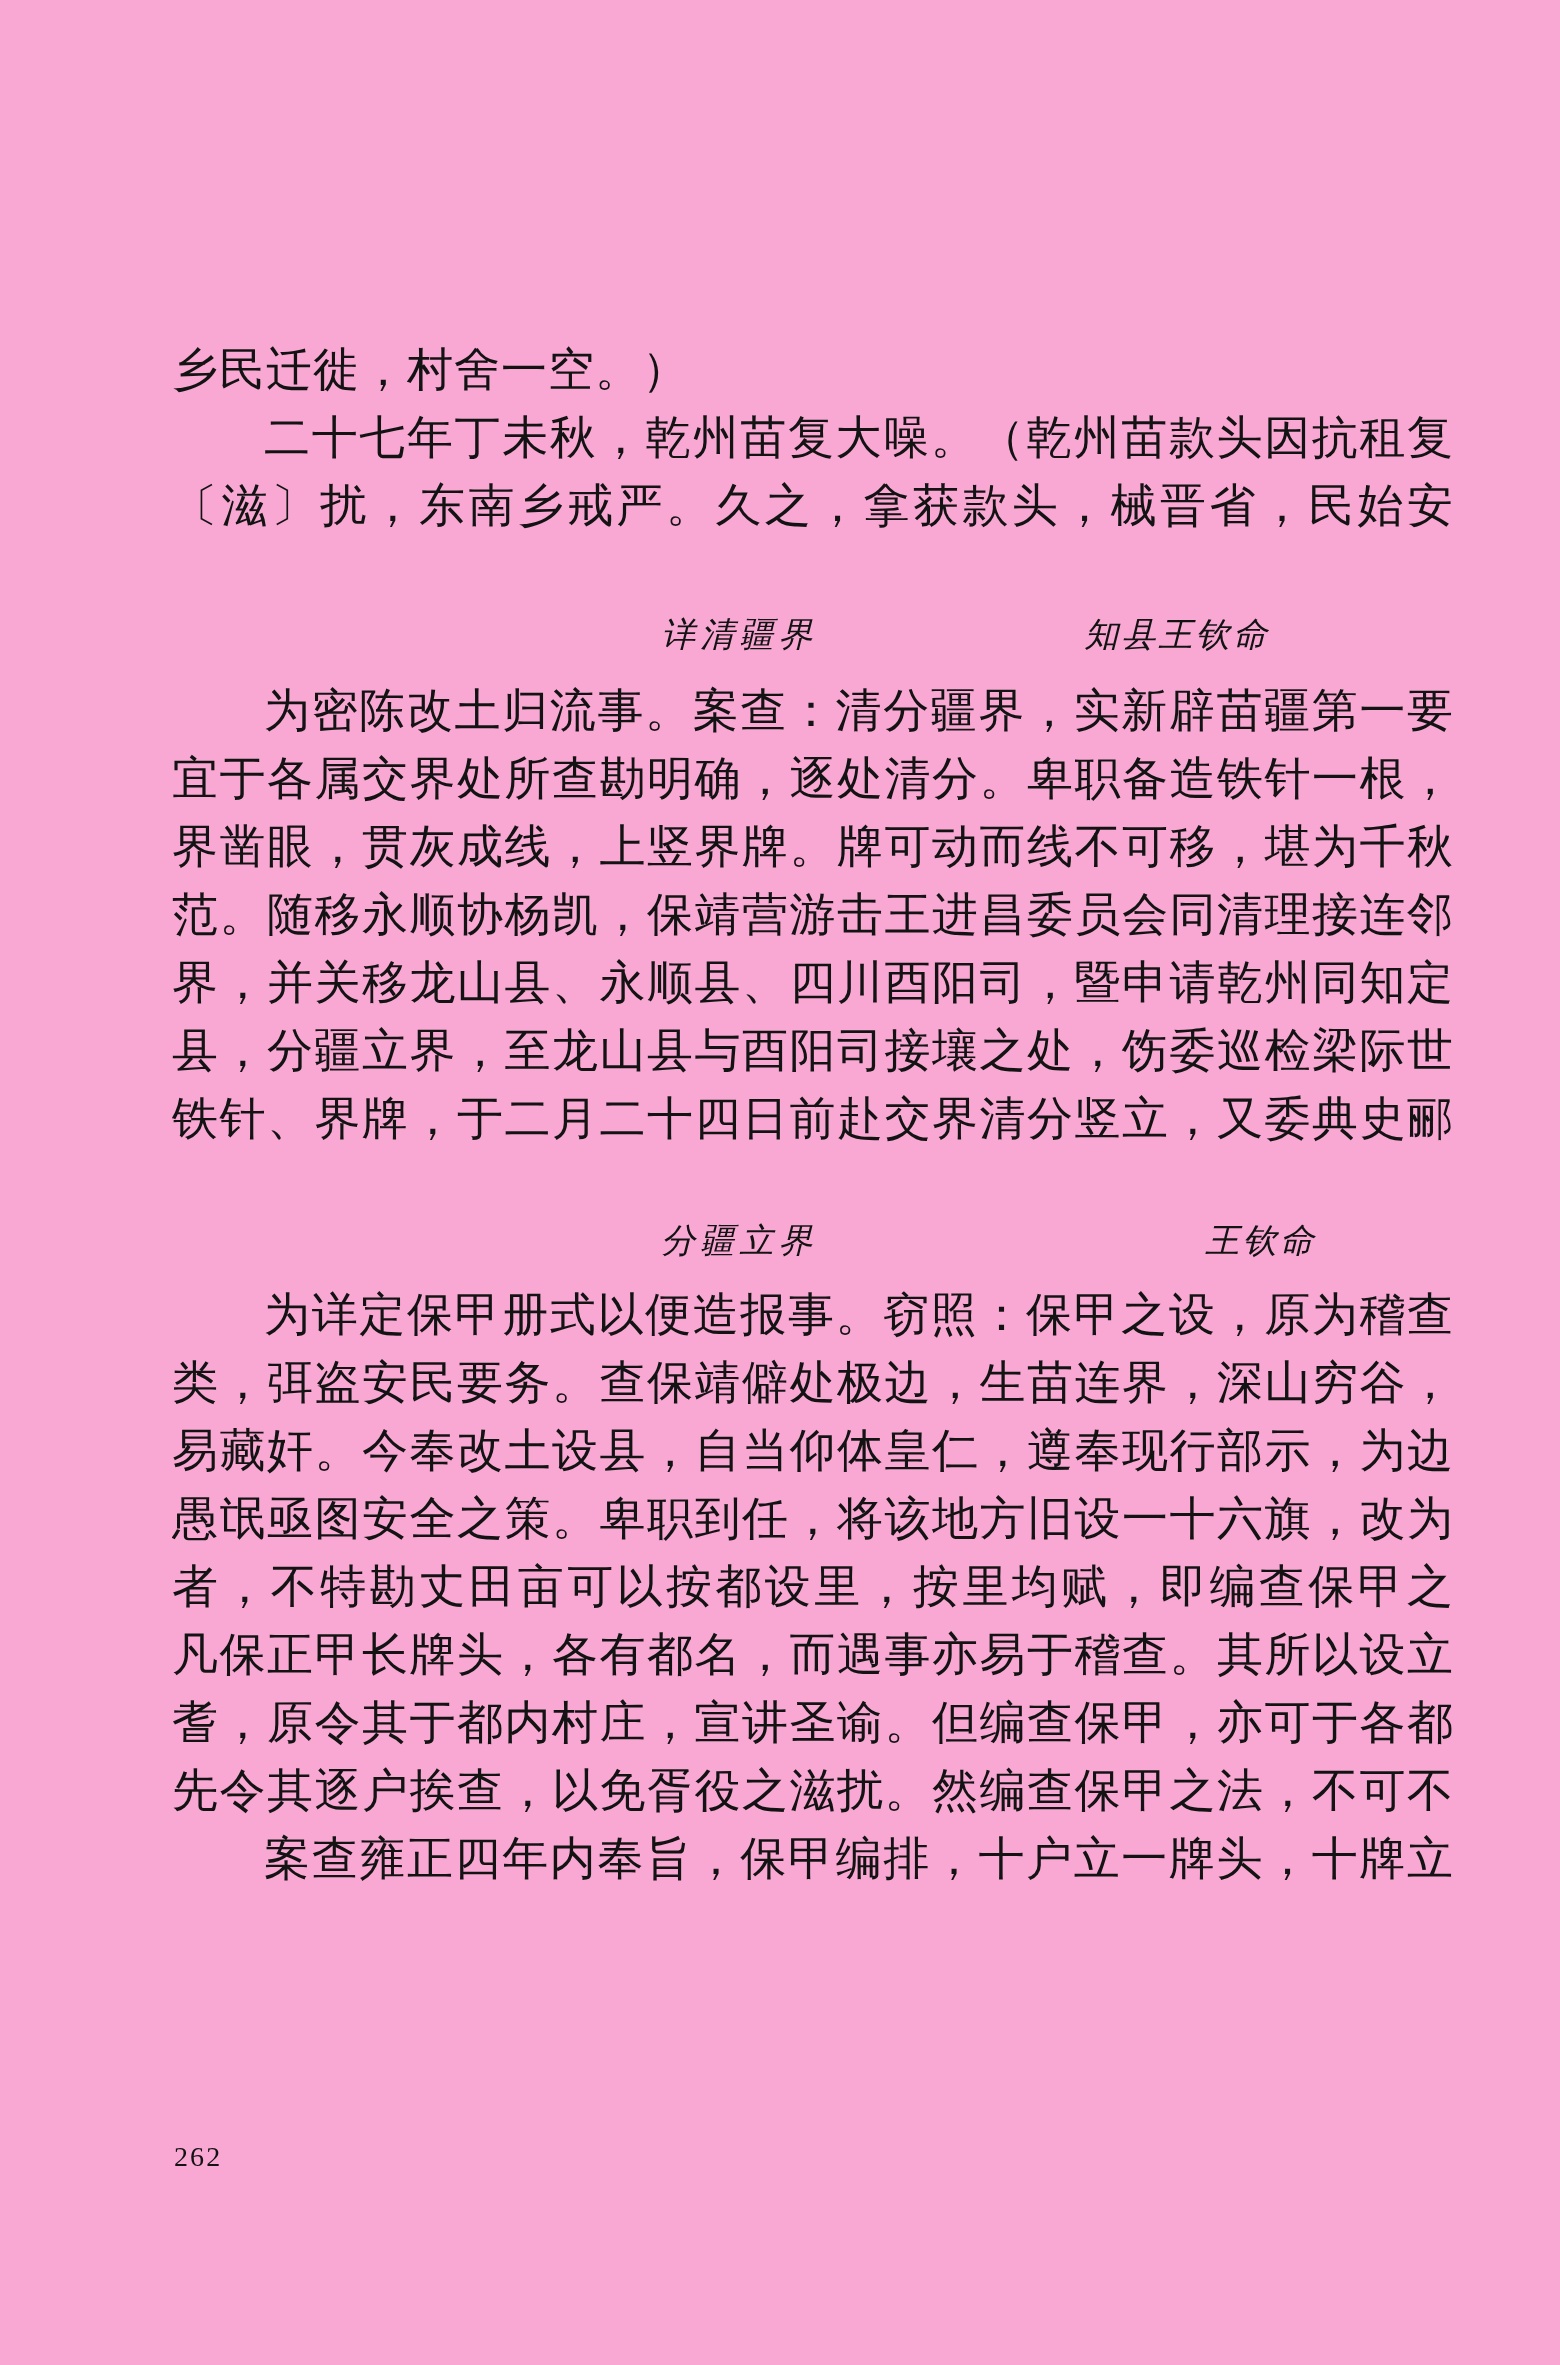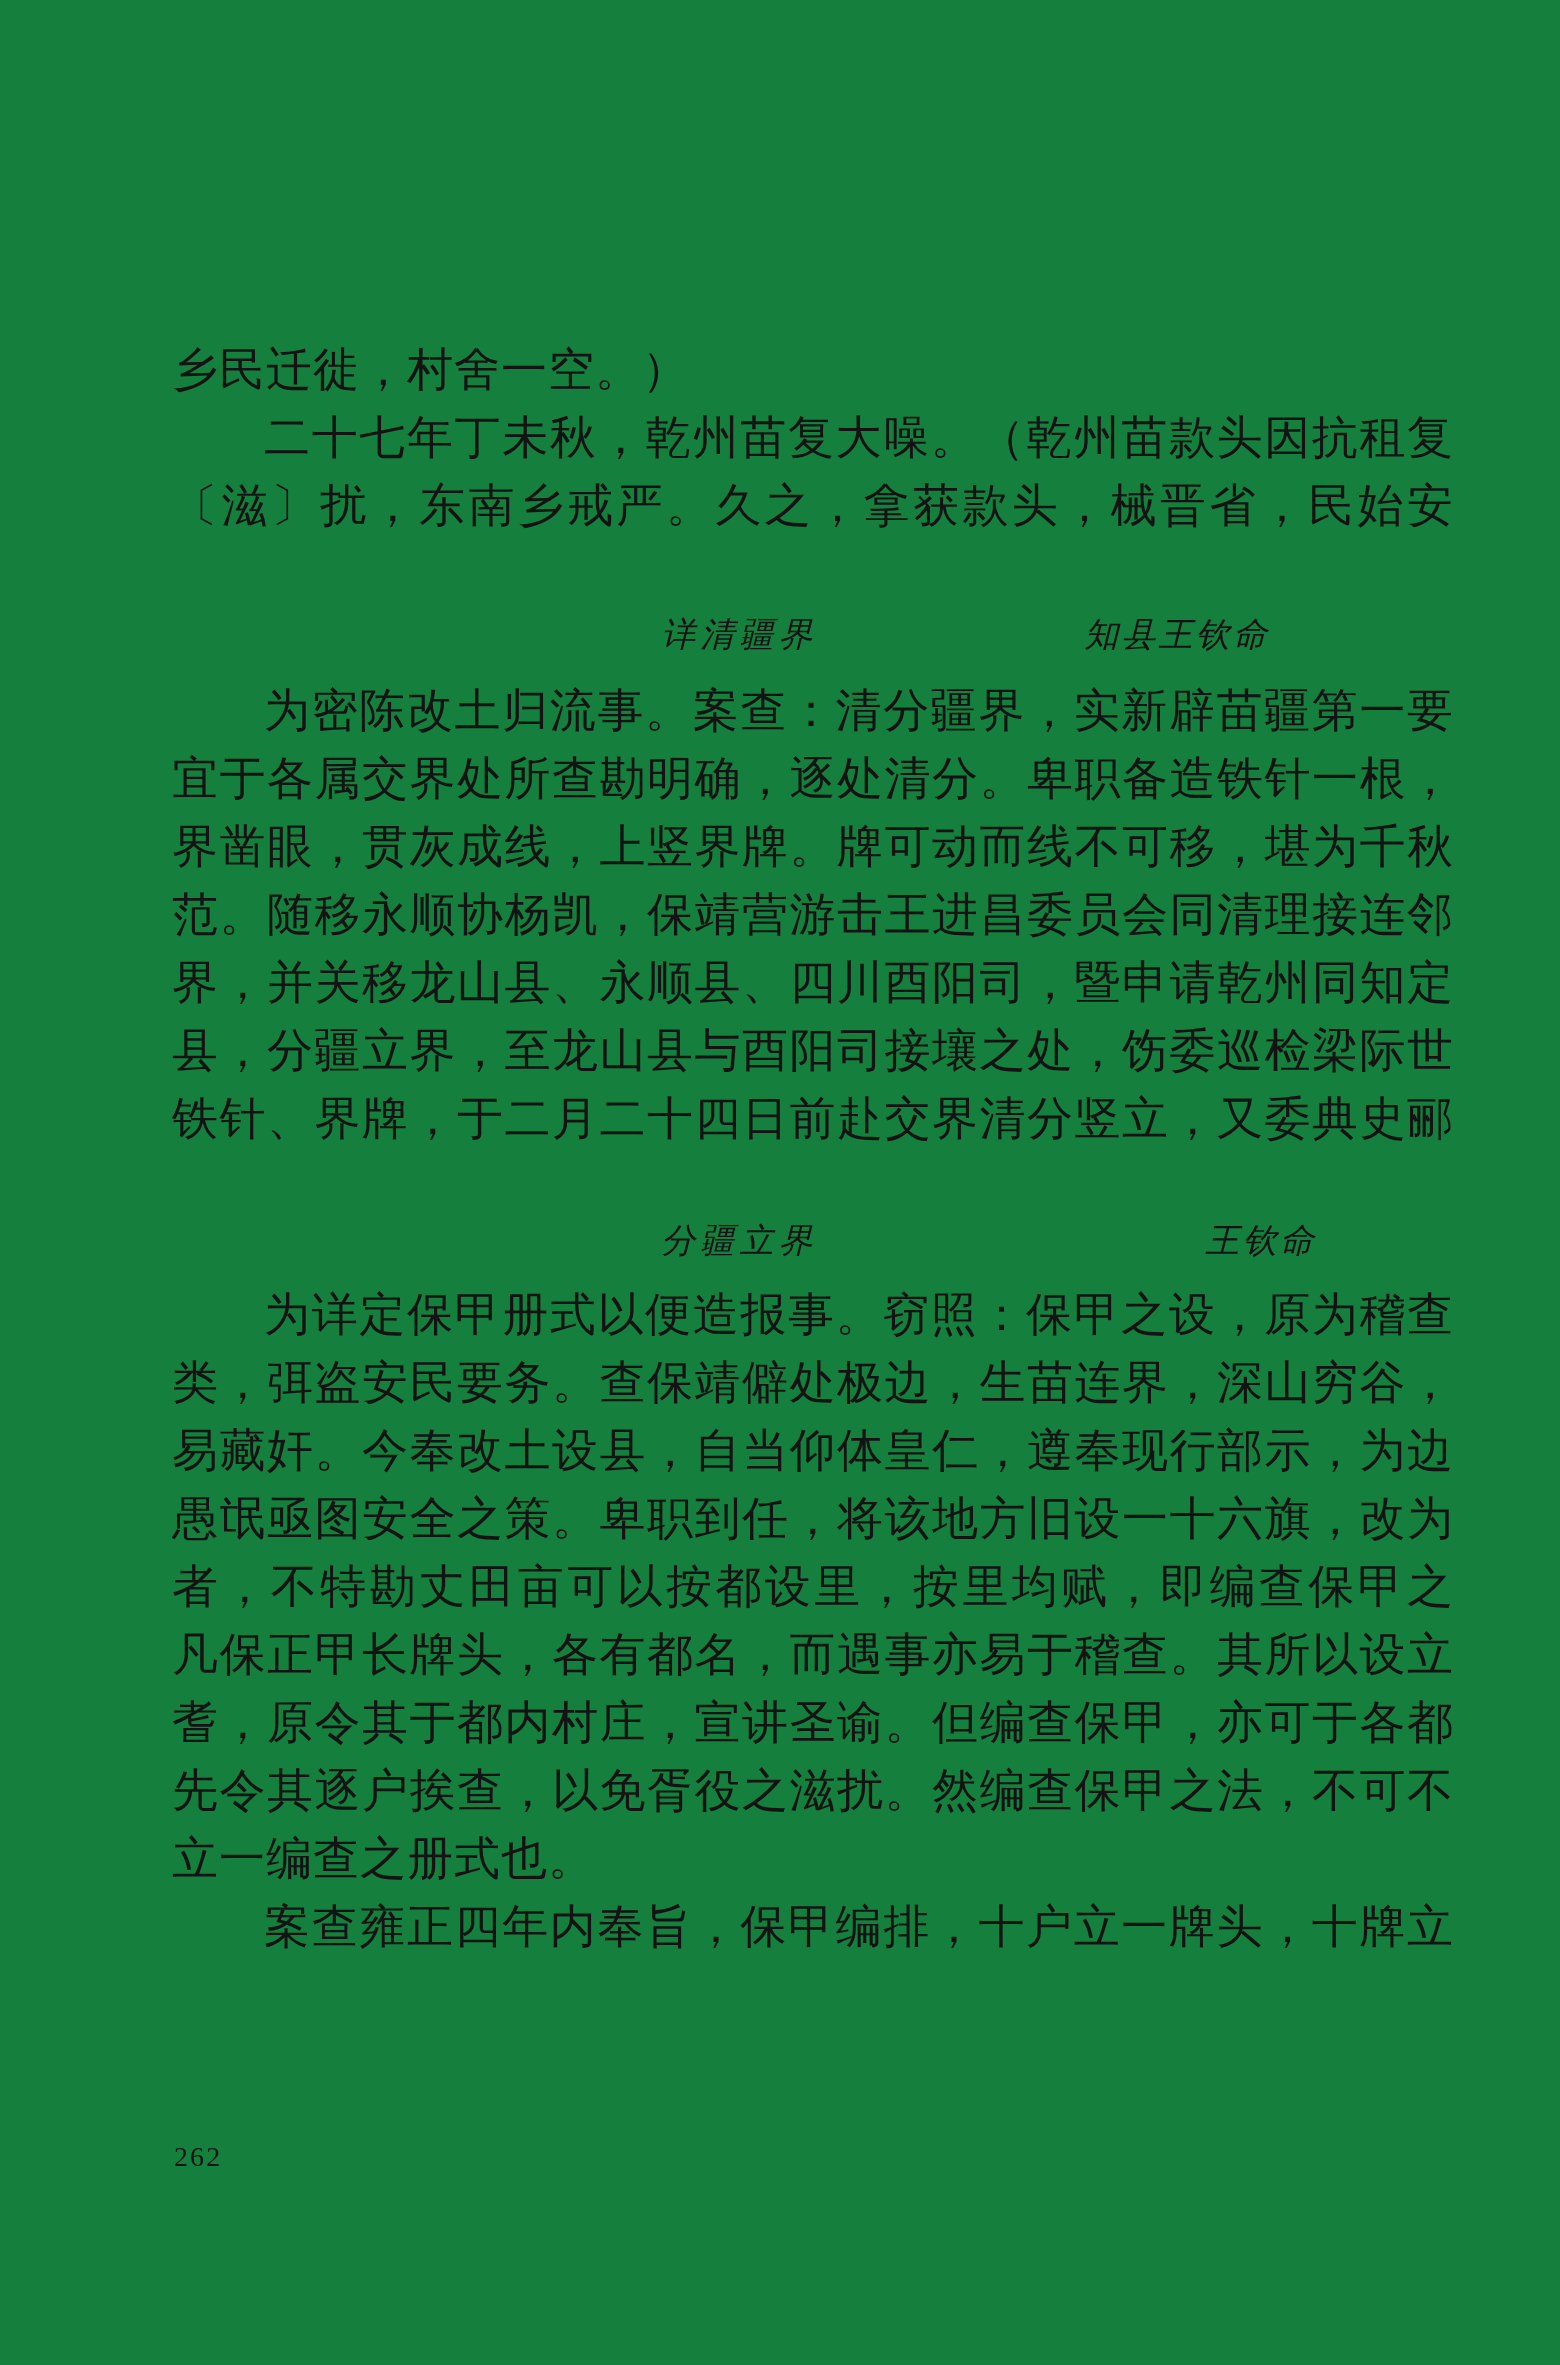--- a/index.html
+++ b/index.html
@@ -1,20 +1,20 @@
 <!DOCTYPE html>
 <html style="font-size:8.3px"><head>
 <meta charset="utf-8">
 <style>
   html, body { margin: 0; padding: 0; background: #ffffff; }
   .page {
     position: relative;
     width: 1560px;
     height: 2366px;
-    background: #15803d;
+    background: #f9a8d4;
     color: #131313;
     font-family: "Liberation Serif", "DejaVu Serif", serif;
     overflow: hidden;
   }
   .content {
     position: absolute;
     left: 172px;
     top: 336px;
     width: 1282px;
   }
@@ -82,21 +82,20 @@
     </div>
 
     <div class="line fill indent">为详定保甲册式以便造报事。窃照：保甲之设，原为稽查匪</div>
     <div class="line fill">类，弭盗安民要务。查保靖僻处极边，生苗连界，深山穷谷，最</div>
     <div class="line fill">易藏奸。今奉改土设县，自当仰体皇仁，遵奉现行部示，为边土</div>
     <div class="line fill">愚氓亟图安全之策。卑职到任，将该地方旧设一十六旗，改为一</div>
     <div class="line fill">者，不特勘丈田亩可以按都设里，按里均赋，即编查保甲之后，</div>
     <div class="line fill">凡保正甲长牌头，各有都名，而遇事亦易于稽查。其所以设立乡</div>
     <div class="line fill">耆，原令其于都内村庄，宣讲圣谕。但编查保甲，亦可于各都内</div>
     <div class="line fill">先令其逐户挨查，以免胥役之滋扰。然编查保甲之法，不可不先</div>
-    <div class="line">立一编查之册式也。</div>
 
     <div class="line fill indent">案查雍正四年内奉旨，保甲编排，十户立一牌头，十牌立一</div>
 
   </div>
 
   <div class="page-number">262</div>
 </div>
 
 
 </body></html>

